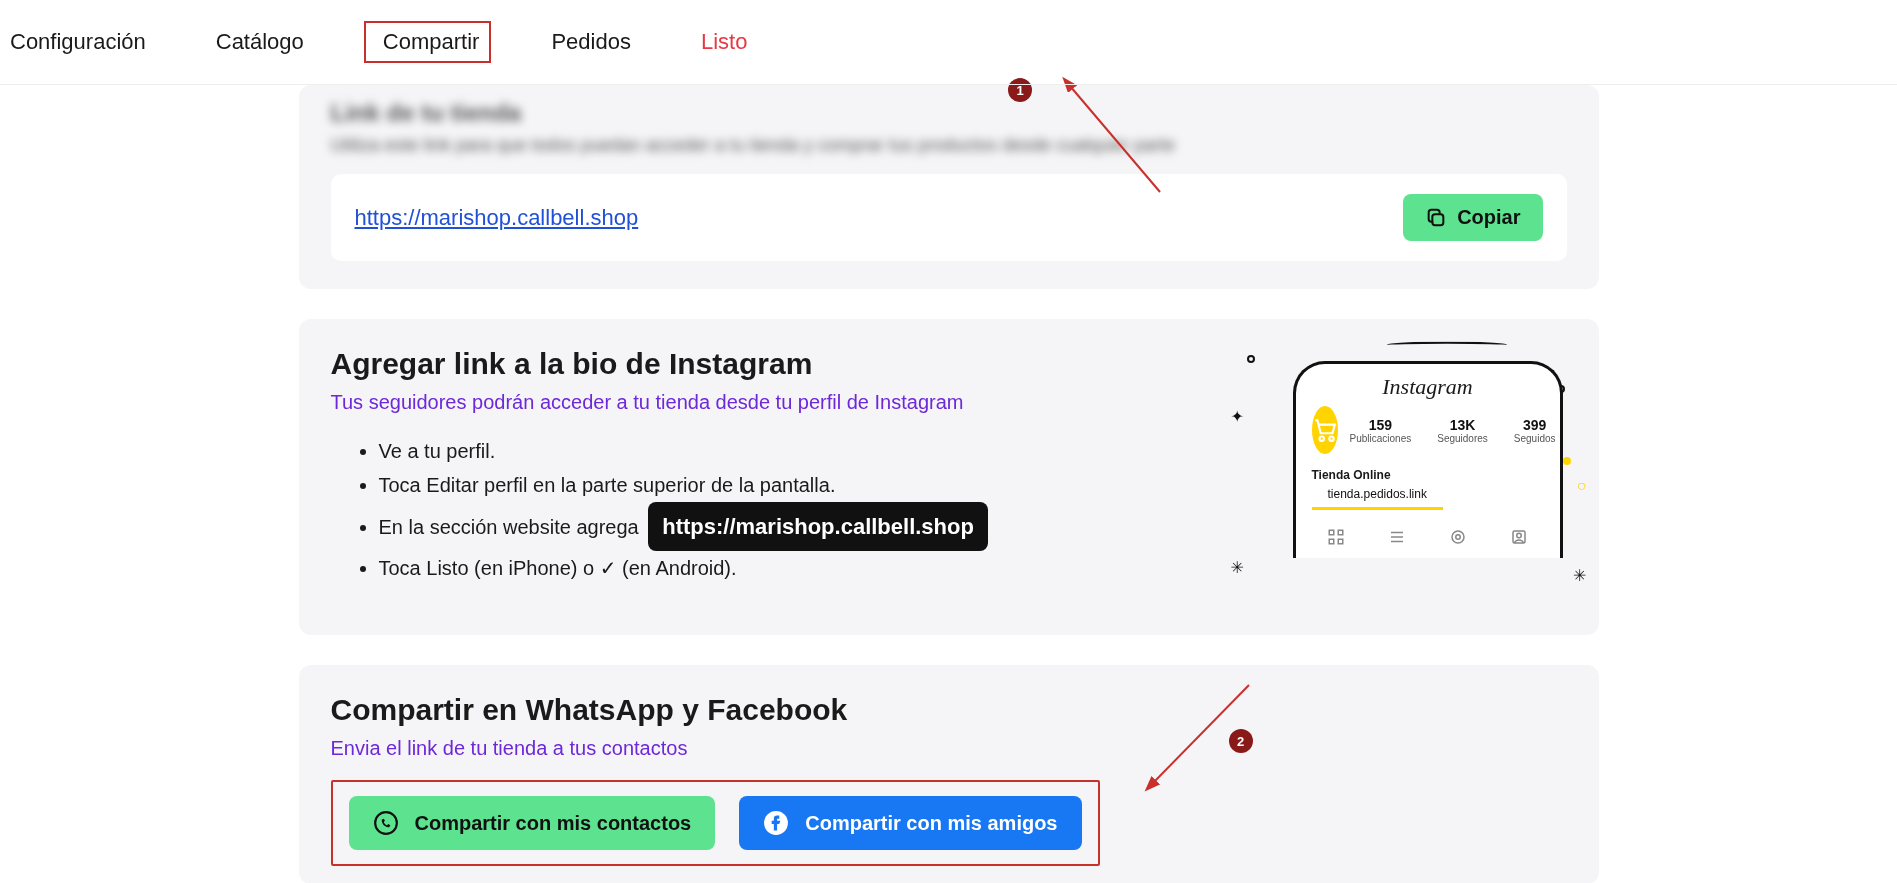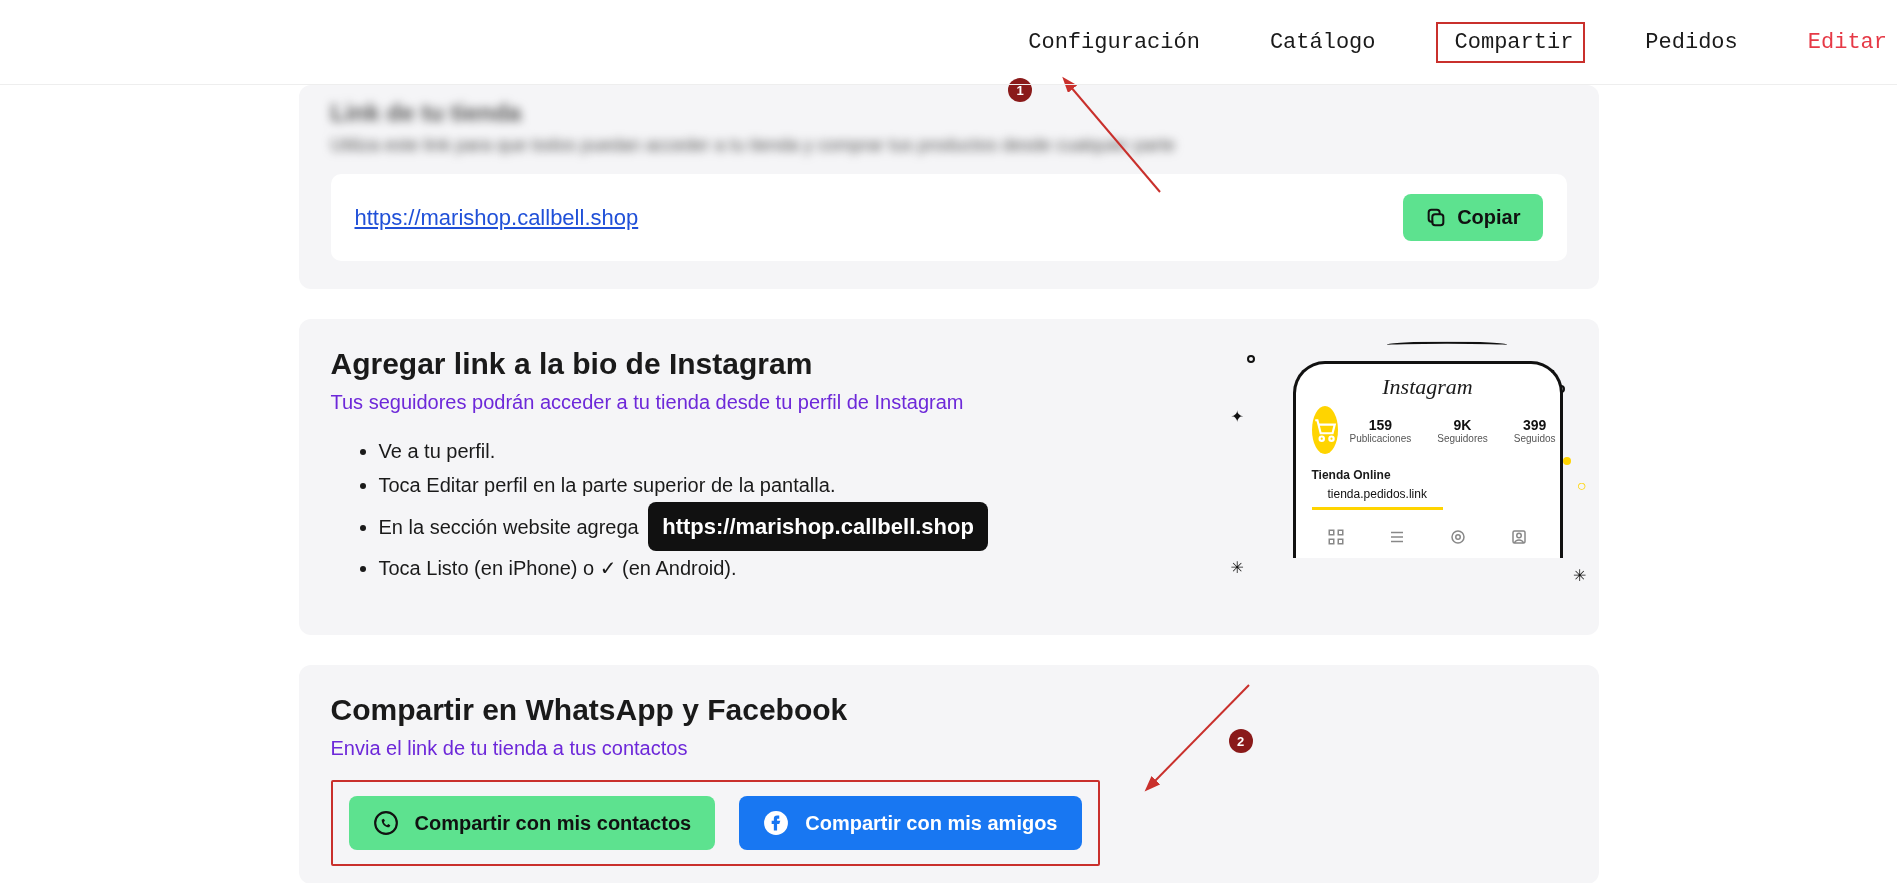--- a/index.html
+++ b/index.html
@@ -4,28 +4,27 @@
 <style>
 * { box-sizing: border-box; margin: 0; padding: 0; }
 body {
   font-family: 'Segoe UI', -apple-system, BlinkMacSystemFont, sans-serif;
   background: #fff;
   color: #1a1a1a;
   width: 1897px;
 }
 .nav {
   display: flex;
-  justify-content: flex-end;
+  justify-content: flex-start;
   align-items: center;
   gap: 50px;
   height: 85px;
   border-bottom: 1px solid #eee;
   position: relative;
   z-index: 10;
-  font-family: Liberation Mono, monospace;
 }
 .nav-item {
   font-size: 22px;
   color: #1a1a1a;
   cursor: pointer;
   padding: 6px 10px;
 }
 .nav-item.active {
   border: 2.5px solid #c9302c;
   padding-left: 17px;
@@ -161,21 +160,21 @@
 .share-card { position: relative; }
 </style>
 </head>
 <body>
 
 <nav class="nav">
   <div class="nav-item">Configuración</div>
   <div class="nav-item">Catálogo</div>
   <div class="nav-item active">Compartir</div>
   <div class="nav-item">Pedidos</div>
-  <div class="nav-item exit">Editar</div>
+  <div class="nav-item exit">Listo</div>
 </nav>
 
 <div class="badge" style="left: 1008px; top: 78px;">1</div>
 <svg class="annot-svg" style="left: 1020px; top: 72px; width: 160px; height: 130px;">
   <defs>
       <marker id="ah1" markerWidth="10" markerHeight="10" refX="2" refY="3" orient="auto">
         <path d="M0,0 L0,6 L8,3 z" fill="#c9302c"></path>
       </marker>
     </defs>
   <line x1="140" y1="120" x2="50" y2="14" stroke="#c9302c" stroke-width="2" marker-end="url(#ah1)"></line>
@@ -228,21 +227,21 @@
           <div class="profile-row">
             <div class="avatar-circle">
               <svg viewBox="0 0 24 24" fill="none" stroke="#fff" stroke-width="2">
                   <circle cx="9" cy="20" r="2"></circle>
                   <circle cx="18" cy="20" r="2"></circle>
                   <path d="M3 3h2l3 12h11l2-8H6"></path>
                 </svg>
             </div>
             <div class="stats">
               <div class="stat"><b>159</b><span>Publicaciones</span></div>
-              <div class="stat"><b>9K</b><span>Seguidores</span></div>
+              <div class="stat"><b>13K</b><span>Seguidores</span></div>
               <div class="stat"><b>399</b><span>Seguidos</span></div>
             </div>
           </div>
           <div class="phone-name">Tienda Online</div>
           <span class="phone-url">tienda.pedidos.link</span>
           <div class="phone-tabs">
             <svg viewBox="0 0 24 24" fill="none" stroke="#888" stroke-width="2">
                 <rect x="3" y="3" width="6" height="6"></rect>
                 <rect x="15" y="3" width="6" height="6"></rect>
                 <rect x="3" y="15" width="6" height="6"></rect>

